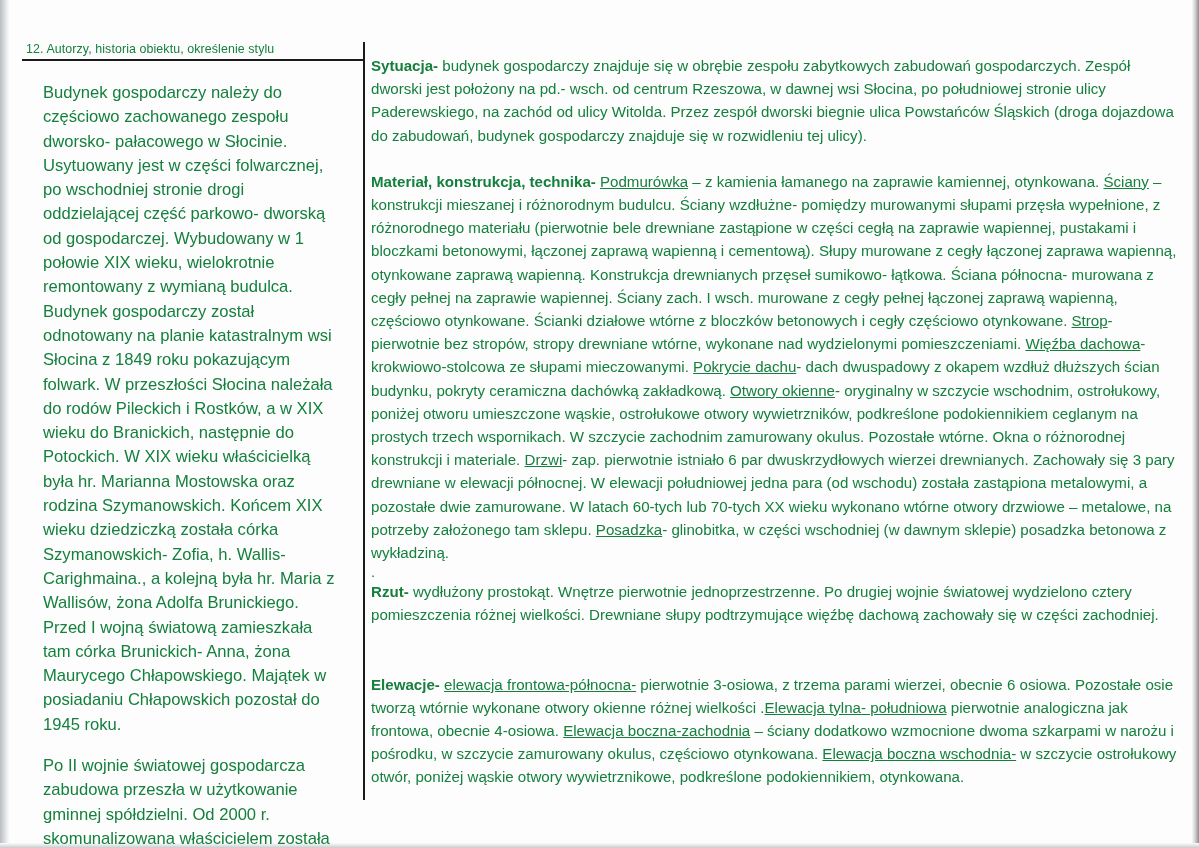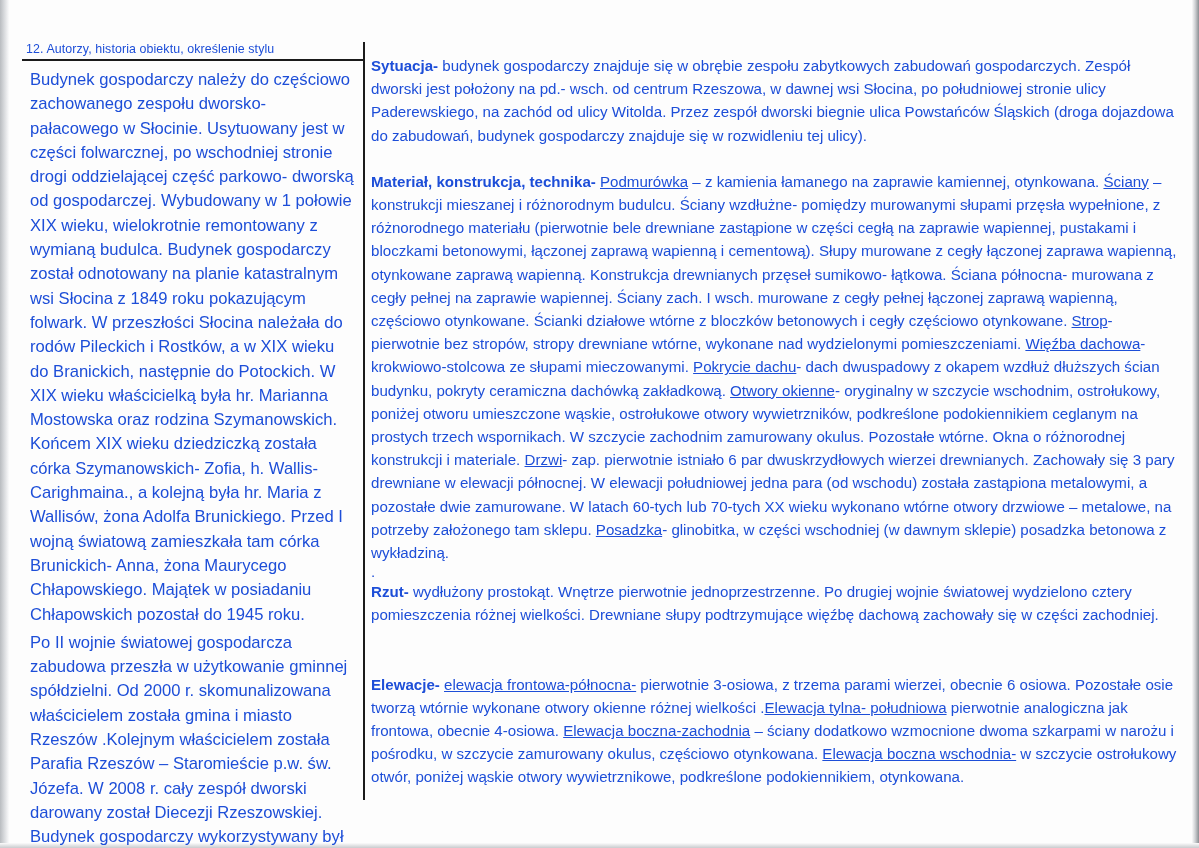--- a/index.html
+++ b/index.html
@@ -7,21 +7,21 @@
     padding: 0;
     background: #6e6e6e;
   }
   #page {
     position: relative;
     width: 1199px;
     height: 848px;
     background: #ffffff;
     overflow: hidden;
     font-family: "Liberation Sans", sans-serif;
-    color: #1d4ed8;
+    color: #15803d;
   }
   
   .scan-edge-left {
     position: absolute;
     left: 0; top: 0;
     width: 9px; height: 848px;
     background: linear-gradient(to right, #b9bcc0 0%, #d7d9dc 45%, #fbfbfc 100%);
   }
   .scan-edge-right {
     position: absolute;
@@ -80,21 +80,21 @@
   .hdr-right { border-bottom: 2px solid #1b1b1b; }
 
   
   .body-left {
     padding: 3px 2px 0 4px;
     font-size: 16.6px;
     line-height: 24.3px;
     text-align: left;
     word-spacing: 0px;
   }
-  .body-left p { margin: 4px; }
+  .body-left p { margin: 17px; }
 
   
   .body-right {
     padding: 12px 2px 0 5px;
     font-size: 15.1px;
     line-height: 23.2px;
   }
   .body-right p {
     margin: 0 0 0 0;
   }

